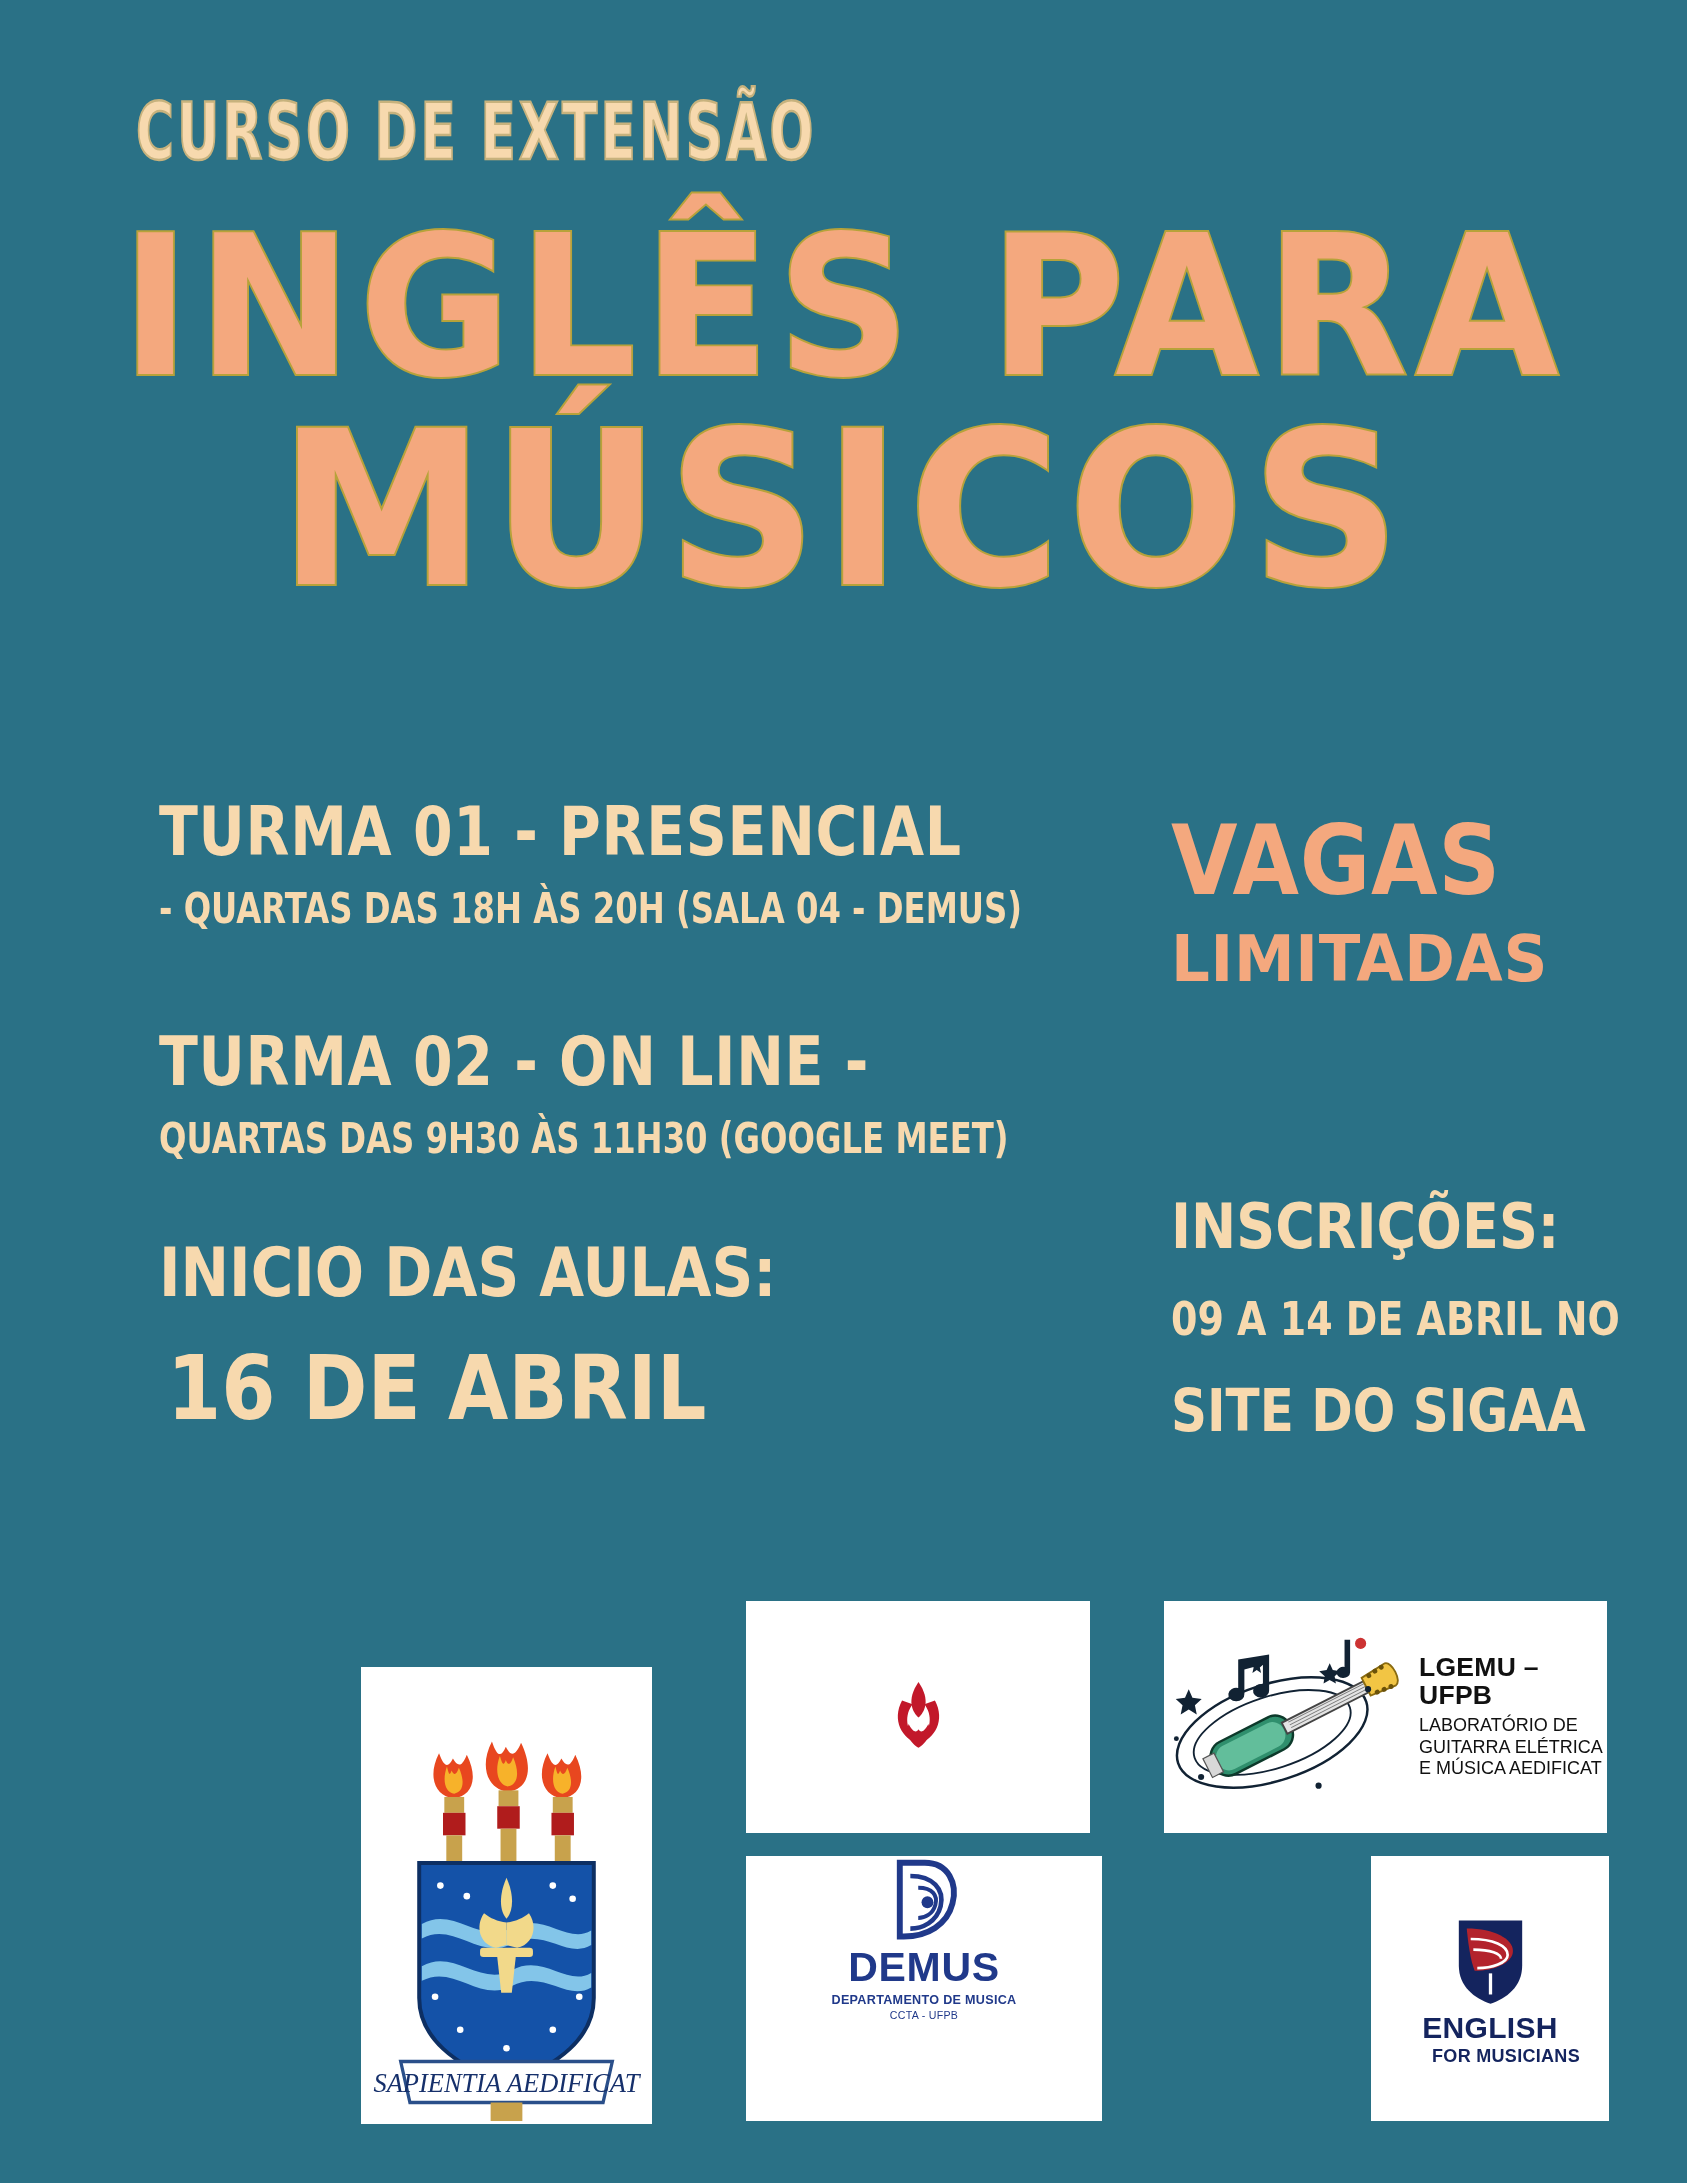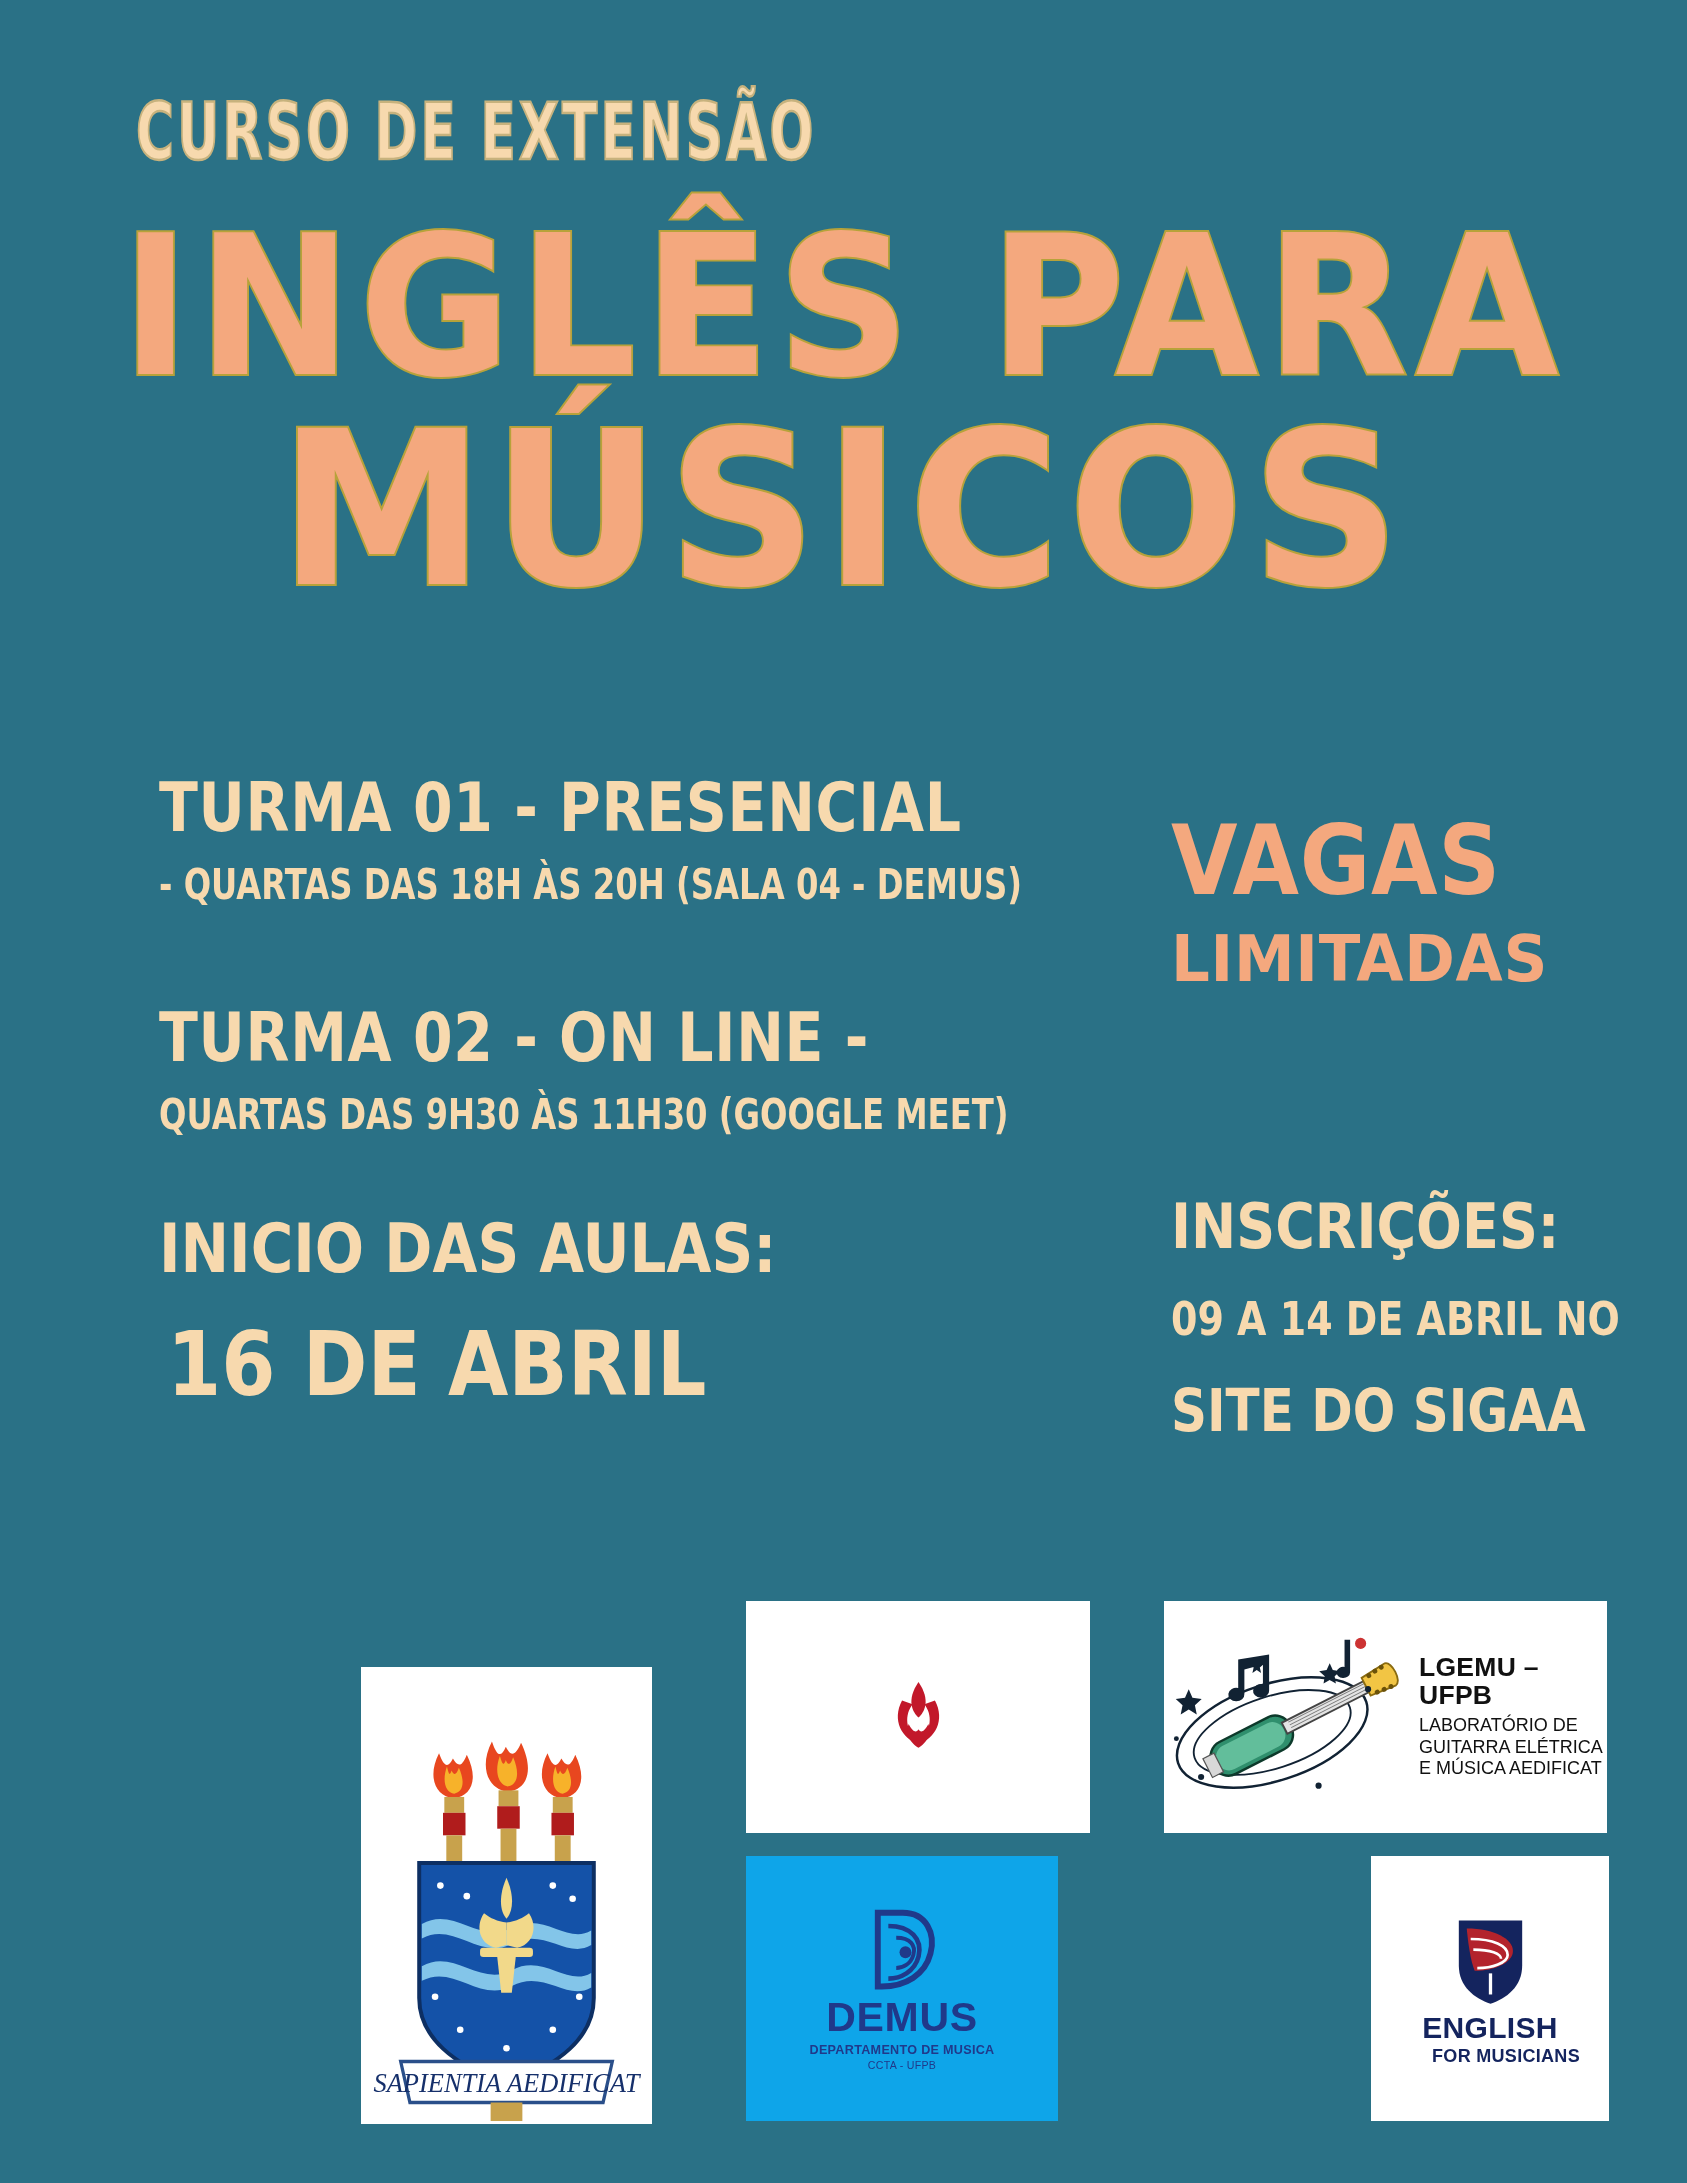--- a/index.html
+++ b/index.html
@@ -62,21 +62,21 @@
   .title-line.l2 {
     font-size: 175px;
     transform: scaleX(1.18) scaleY(1.22);
     margin-top: 46px;
   }
 
   
   .left-col {
     position: absolute;
     left: 159px;
-    top: 768px;
+    top: 792px;
     width: 847px;
     color: #f7d9ae;
   }
   .turma-head {
     font-family: "DejaVu Sans", sans-serif;
     font-size: 57px;
     font-weight: 700;
     letter-spacing: 0.7px;
     transform: scaleY(1.18);
     transform-origin: left top;
@@ -191,25 +191,24 @@
     height: 232px;
     background: #ffffff;
     display: flex;
     align-items: center;
     justify-content: center;
   }
   .logo-demus {
     position: absolute;
     left: 746px;
     top: 1856px;
-    width: 312px;
+    width: 356px;
     height: 265px;
-    background: #0ea5e9;
+    background: #ffffff;
     display: flex;
-    align-items: center;
     justify-content: center;
   }
   .logo-lgemu {
     position: absolute;
     left: 1164px;
     top: 1601px;
     width: 443px;
     height: 232px;
     background: #ffffff;
     display: flex;

